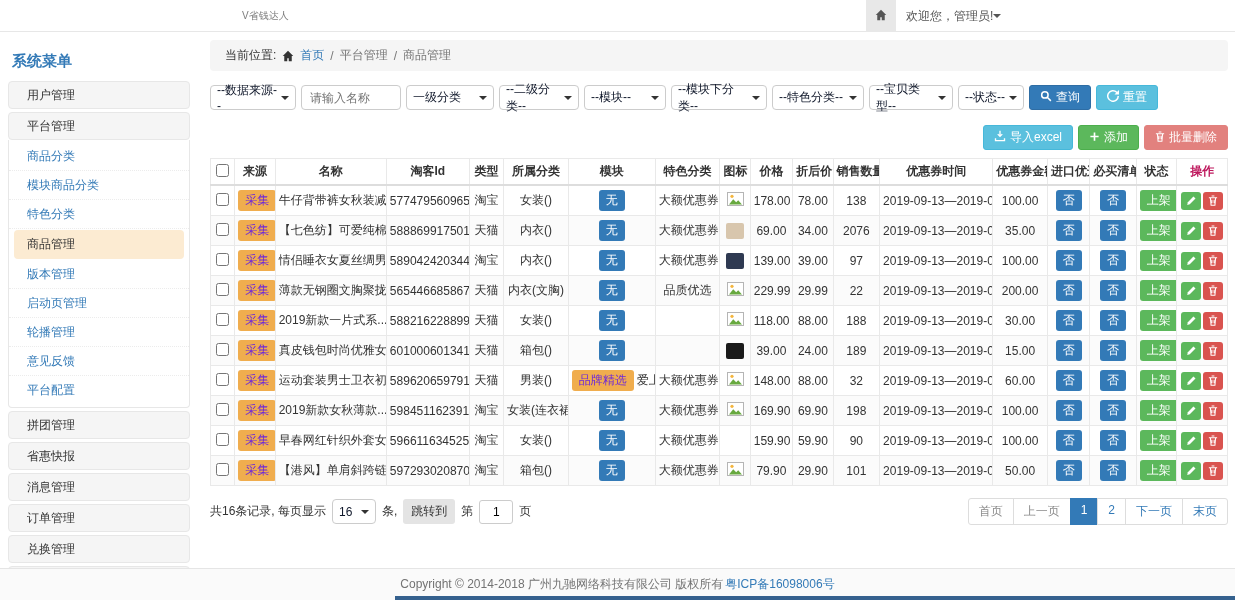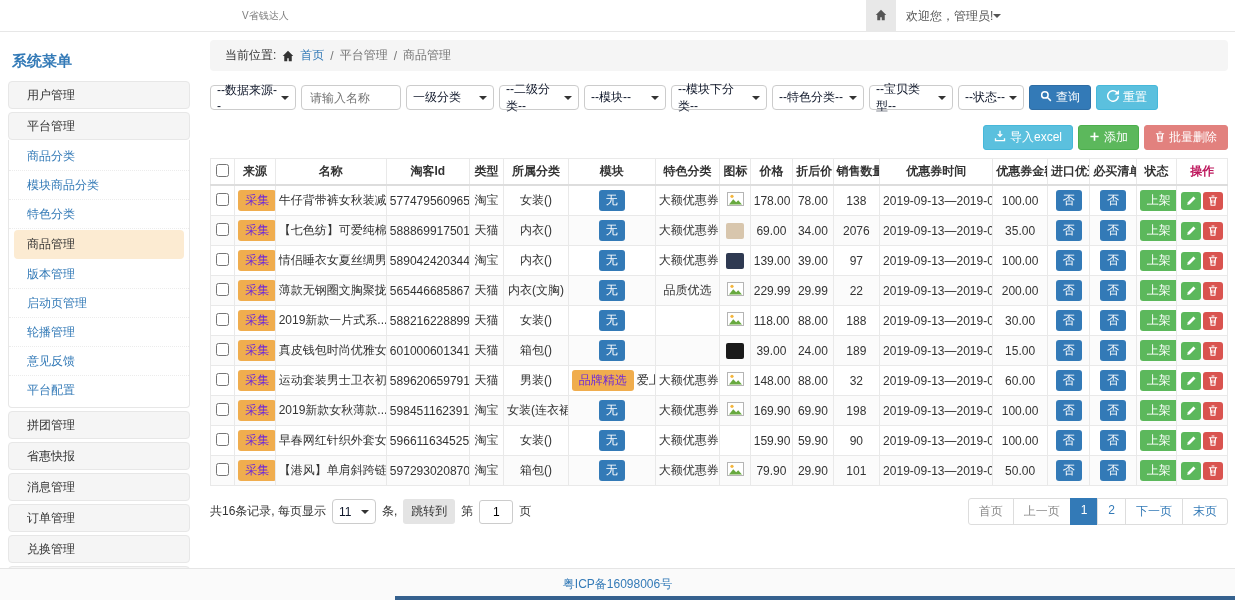--- a/index.html
+++ b/index.html
@@ -573,21 +573,21 @@
               </svg>
             </span></td>
         </tr>
       </tbody>
   </table>
 
   <div class="pagi-row">
     <div class="pagi-left">
       <span>共16条记录, 每页显示</span>
       <span class="fselect" style="width:44px;">
-        <span>11</span>
+        <span>16</span>
           <span class="sel-caret"></span>
       </span>
       <span>条,</span>
       <span class="jump-label">跳转到</span>
       <span>第</span>
       <input class="jump-input" value="1" style="">
       <span>页</span>
     </div>
     <div class="pager" id="pager">
         <span class="page-item disabled">首页</span>
@@ -595,15 +595,16 @@
         <span class="page-item active">1</span>
         <span class="page-item">2</span>
         <span class="page-item">下一页</span>
         <span class="page-item">末页</span>
       </div>
   </div>
 
 </div>
 
 <div class="footer">
+  <span>Copyright © 2014-2018 广州九驰网络科技有限公司 版权所有</span>
   <a>粤ICP备16098006号</a>
 </div>
 <div class="bottom-strip"></div>
 
 </body></html>

